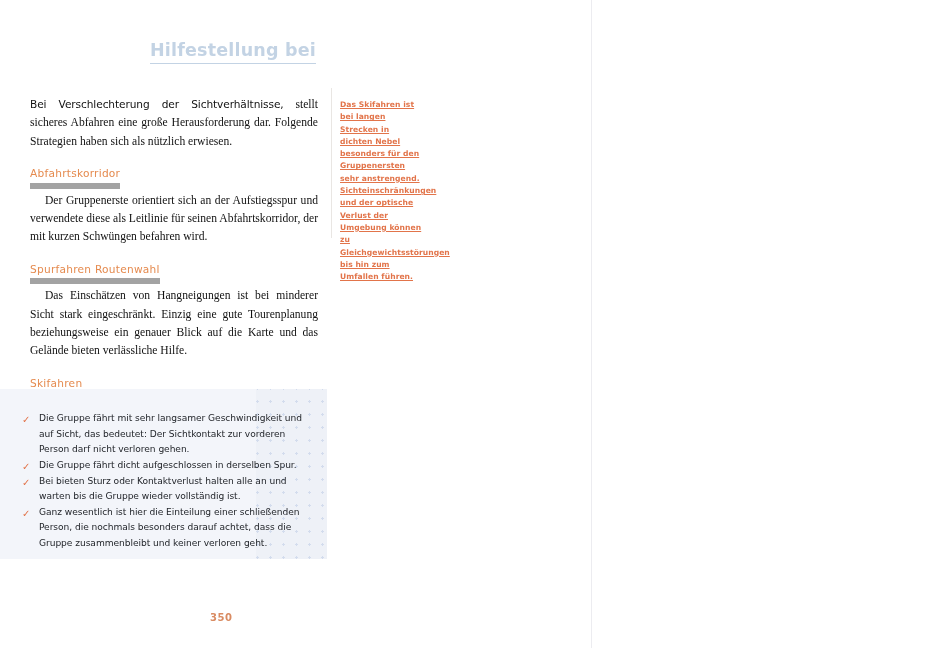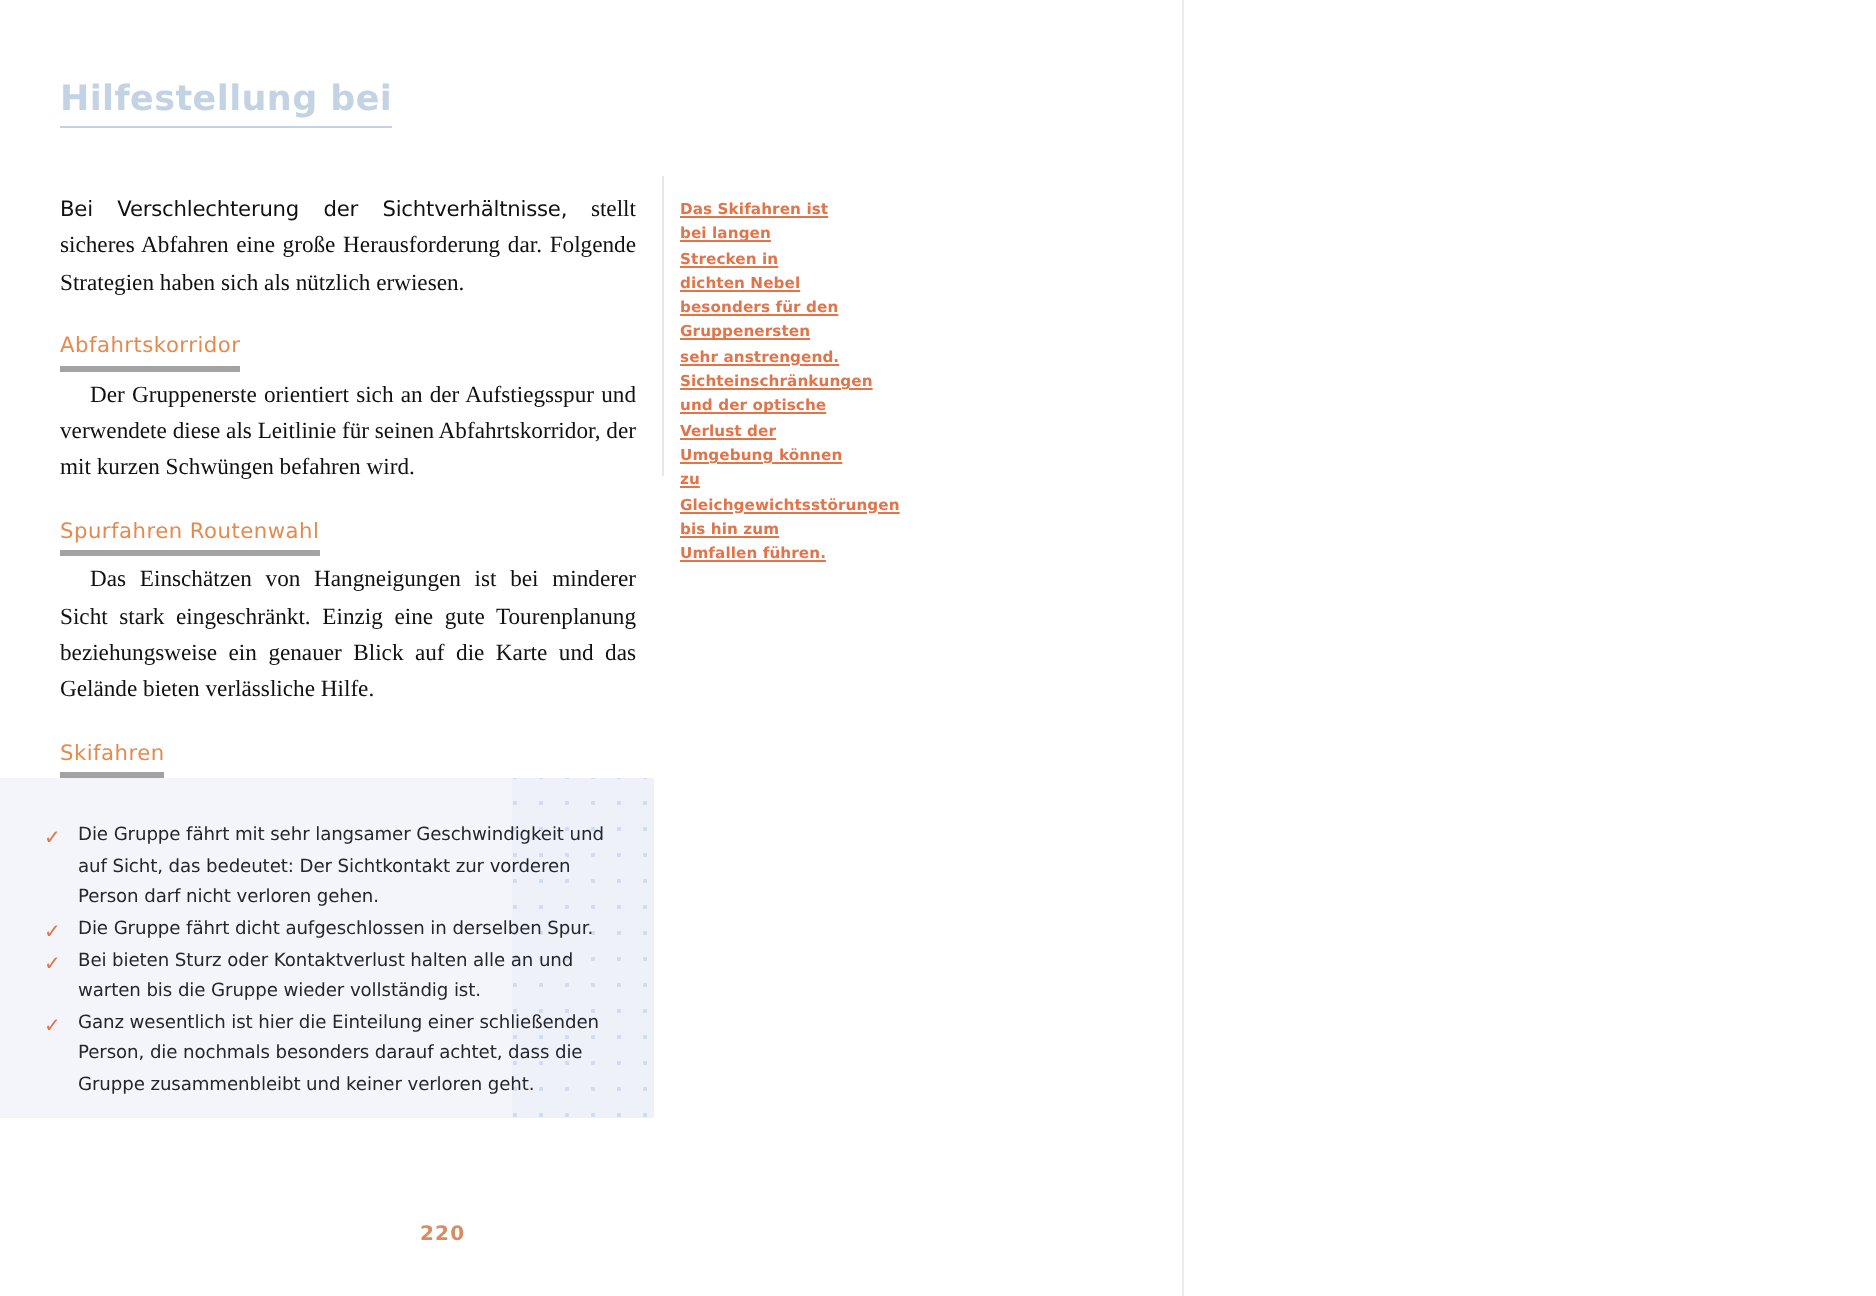--- a/index.html
+++ b/index.html
@@ -60,21 +60,21 @@
   }
   .chapter-head .hl {
     display: inline-block;
     border-bottom: 1.5px solid #c3d3e4;
     padding-bottom: 1px;
   }
   .head-left {
     left: 30px;
     top: 38px;
     width: 406px;
-    text-align: left;
+    text-align: center;
   }
 
   
   .col {
     position: absolute;
     font-family: "Liberation Serif", serif;
     font-size: 11.6px;
     line-height: 1.58;
     color: #111;
     text-align: justify;
@@ -104,21 +104,21 @@
   .sub-head {
     font-family: "DejaVu Sans", sans-serif;
     font-size: 10.6px;
     font-weight: normal;
     color: #e58a4e;
     letter-spacing: 0.25px;
     margin: 14px 0 3px 0;
     display: block;
   }
   .sub-head span {
-    border-bottom: 3px solid #a3a3a3;
+    border-bottom: 6px solid #a3a3a3;
     padding-bottom: 1px;
     display: inline-block;
   }
 
   
   .pullquote {
     position: absolute;
     left: 340px;
     top: 99px;
     width: 82px;
@@ -234,21 +234,21 @@
           <span class="check-mark">✓</span>
           <span>Bei bieten Sturz oder Kontaktverlust halten alle an und warten bis die Gruppe wieder vollständig ist.</span>
         </div>
         <div class="check-item">
           <span class="check-mark">✓</span>
           <span>Ganz wesentlich ist hier die Einteilung einer schließenden Person, die nochmals besonders darauf achtet, dass die Gruppe zusammenbleibt und keiner verloren geht.</span>
         </div>
       </div>
     </div>
 
-    <div class="folio folio-left">220</div>
+    <div class="folio folio-left">350</div>
   </div>
 
   <div class="page page-right">
     
 
     
 
     
   </div>
 </div>

